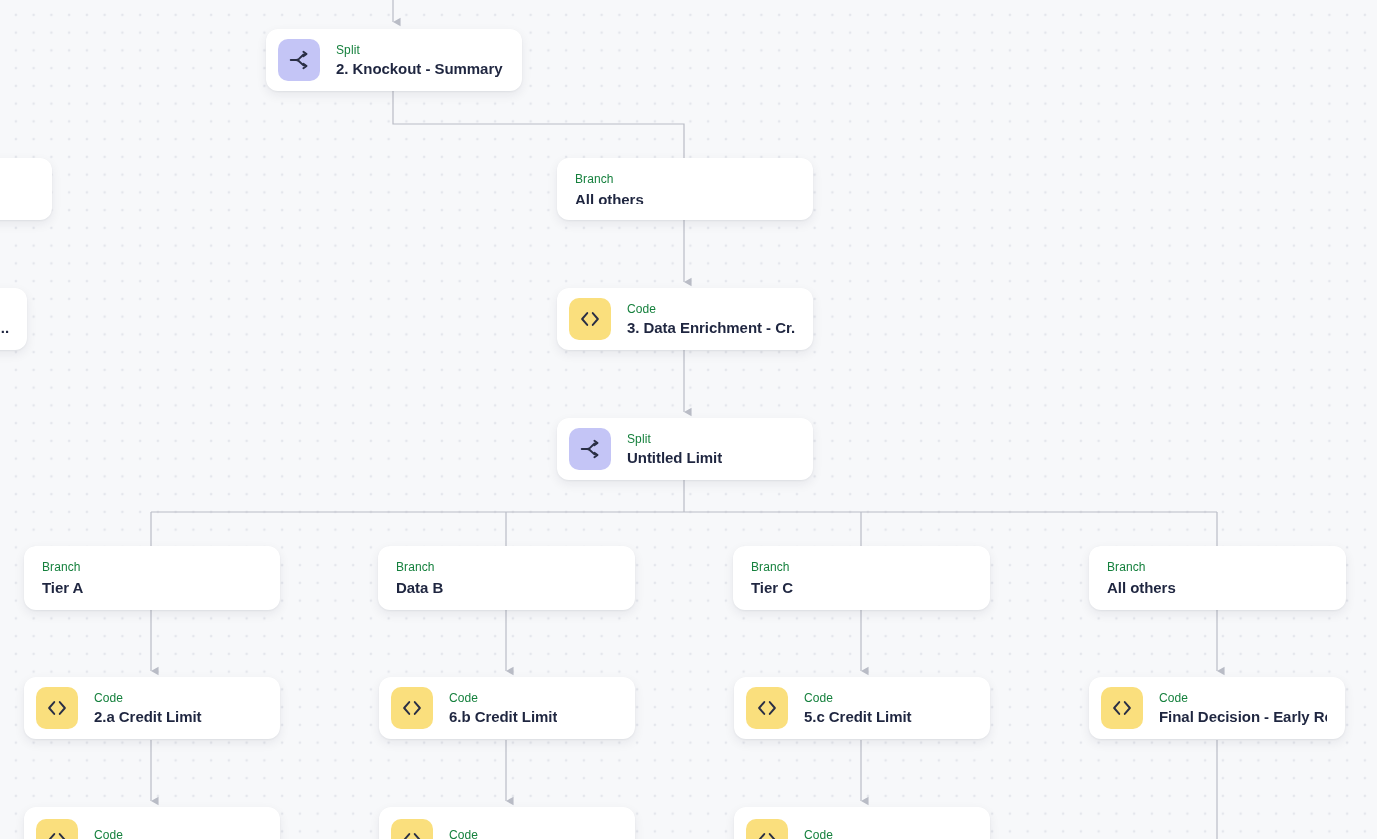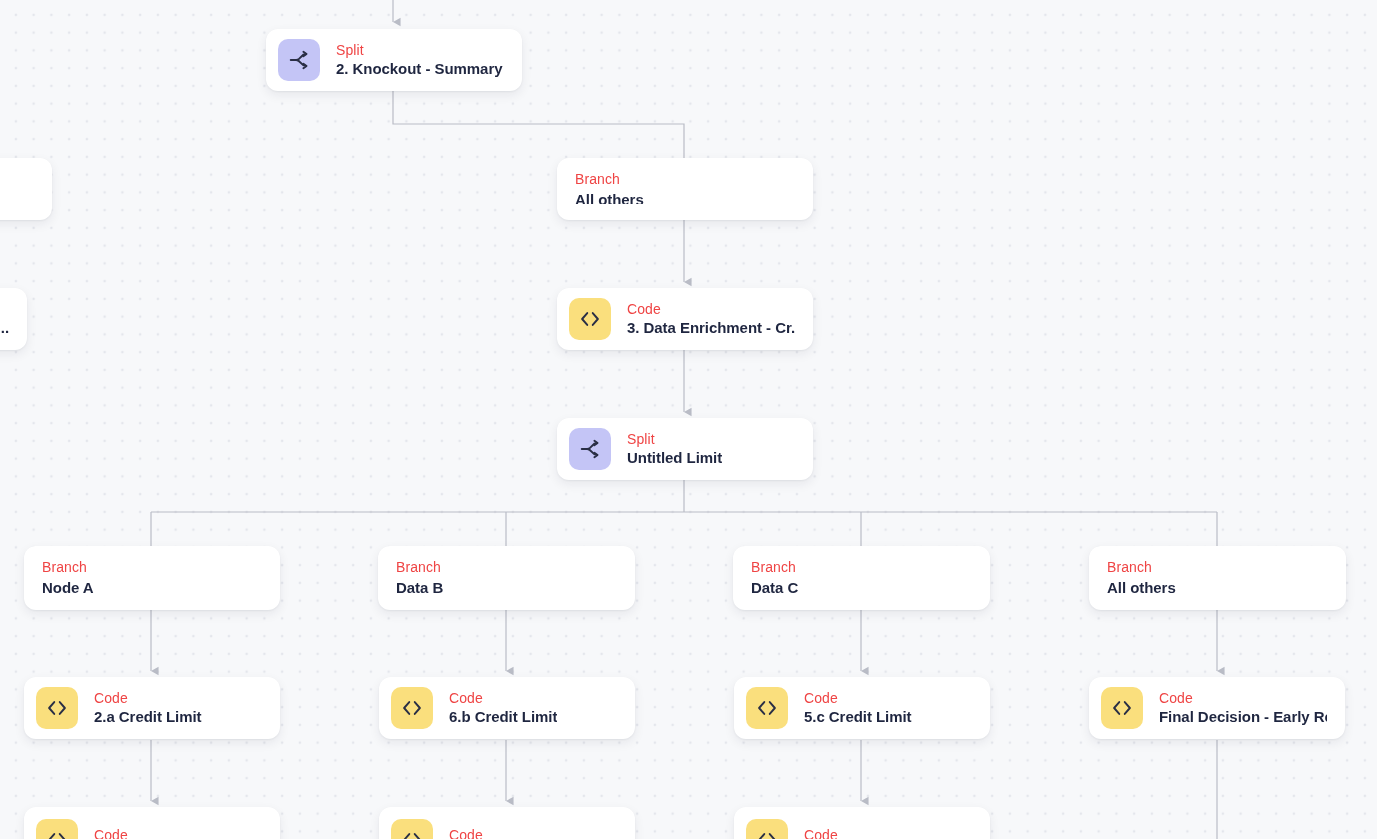--- a/index.html
+++ b/index.html
@@ -79,23 +79,23 @@
   .tile svg { display: block; }
 
   .labels {
     display: flex;
     flex-direction: column;
     justify-content: center;
     min-width: 0;
   }
 
   .kind {
-    font-size: 14px;
+    font-size: 12px;
     line-height: 17px;
-    color: #ef4444;
+    color: #15803d;
     font-weight: 400;
     letter-spacing: .1px;
     white-space: nowrap;
   }
   .title {
     font-size: 15px;
     line-height: 20px;
     color: #1f2640;
     font-weight: 700;
     letter-spacing: -.05px;
@@ -203,31 +203,31 @@
       </svg>
     </span>
     <div class="labels">
       <span class="kind">Split</span>
       <span class="title">Untitled Limit</span>
     </div>
   </div>
 
   <div class="node branch" style="left:24px; top:546px; width:256px; height:64px;">
     <span class="kind">Branch</span>
-    <span class="title">Node A</span>
+    <span class="title">Tier A</span>
   </div>
 
   <div class="node branch" style="left:378px; top:546px; width:257px; height:64px;">
     <span class="kind">Branch</span>
     <span class="title">Data B</span>
   </div>
 
   <div class="node branch" style="left:733px; top:546px; width:257px; height:64px;">
     <span class="kind">Branch</span>
-    <span class="title">Data C</span>
+    <span class="title">Tier C</span>
   </div>
 
   <div class="node branch" style="left:1089px; top:546px; width:257px; height:64px;">
     <span class="kind">Branch</span>
     <span class="title">All others</span>
   </div>
 
   <div class="node step" style="left:24px; top:677px; width:256px; height:62px;">
     <span class="tile code">
       <svg width="22" height="22" viewBox="0 0 24 24" fill="none" stroke="#2a2f45" stroke-width="2.1" stroke-linecap="round" stroke-linejoin="round">

